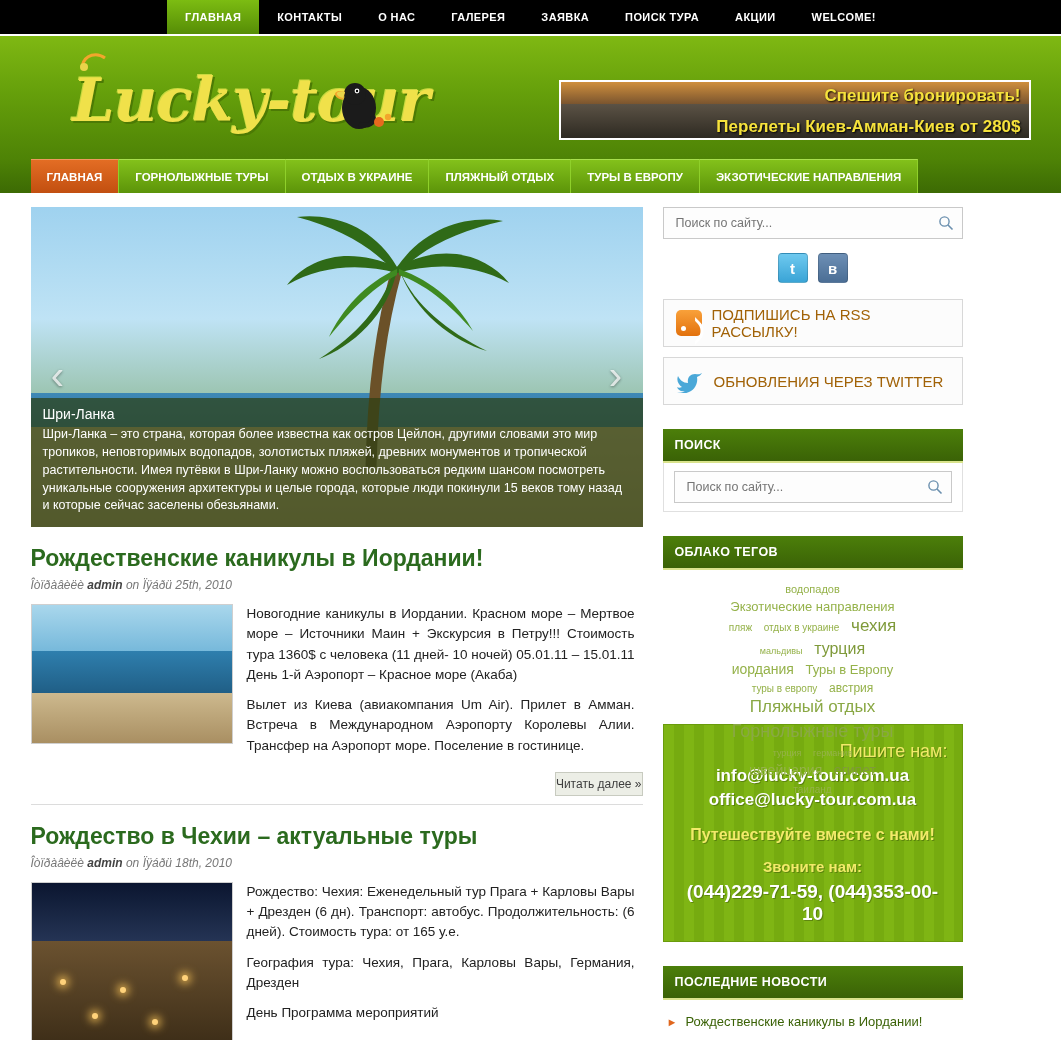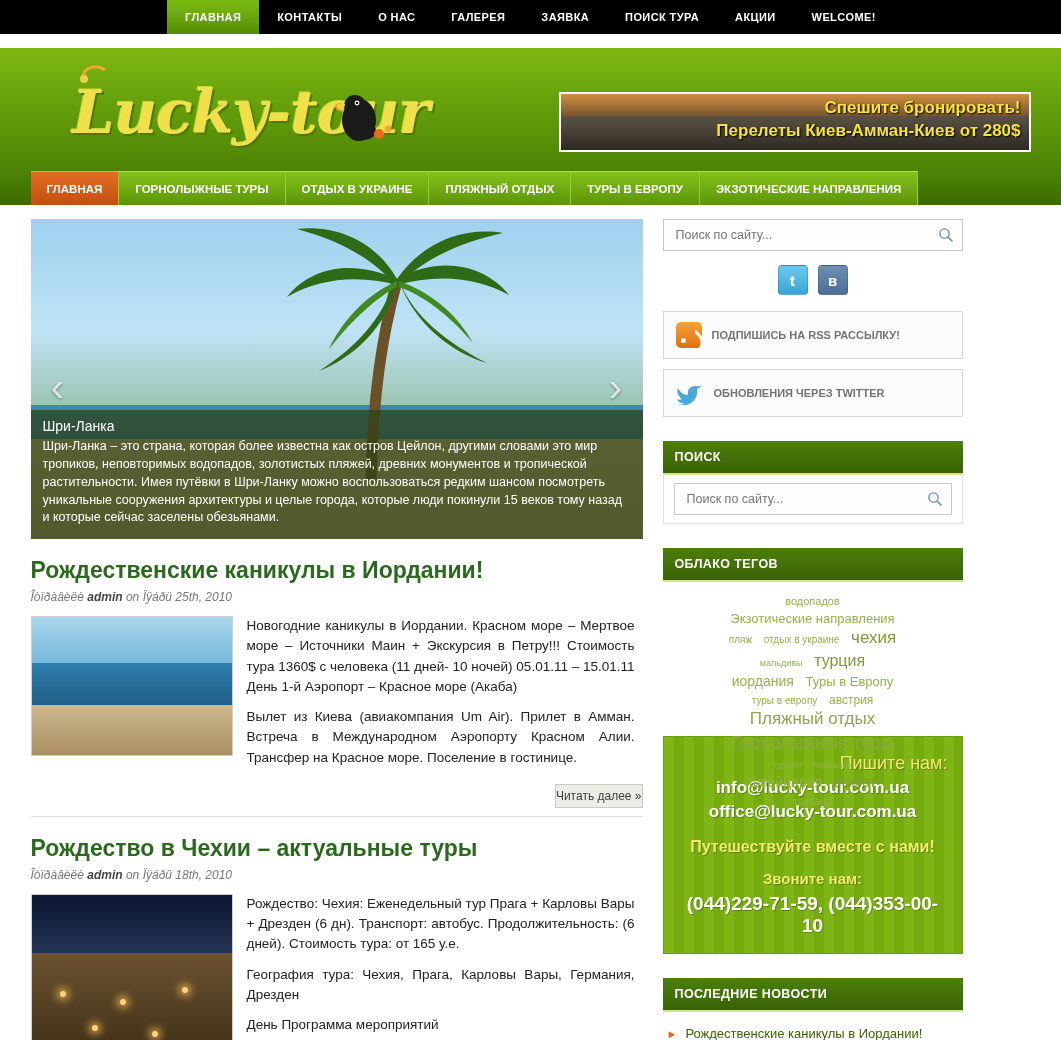--- a/index.html
+++ b/index.html
@@ -41,21 +41,21 @@
   }
 
   
   .header {
     height: 123px;
     background: linear-gradient(#7fb813 0%, #66a00b 45%, #4e8306 100%);
     position: relative;
   }
   .header-inner {
     width: 1000px;
-    margin: 14px auto;
+    margin: 2px auto;
     position: relative;
     height: 100%;
   }
   .logo {
     position: absolute;
     left: 42px;
     top: 12px;
     width: 400px;
     height: 100px;
   }
@@ -99,21 +99,21 @@
   }
   .banner-l1, .banner-l2 {
     position: absolute;
     right: 8px;
     color: #f6e23c;
     font-weight: bold;
     text-shadow: 1px 1px 2px #000;
     white-space: nowrap;
   }
   .banner-l1 { top: 4px; font-size: 17px; }
-  .banner-l2 { top: 27px; font-size: 17px; }
+  .banner-l2 { top: 35px; font-size: 17px; }
 
   
   .mainmenu-wrap {
     background: linear-gradient(#4e8306, #3c6a04);
     height: 34px;
   }
   .mainmenu {
     width: 1000px;
     margin: 0 auto;
     display: flex;
@@ -295,23 +295,23 @@
     background: #fcfcfc;
     height: 48px;
     display: flex;
     align-items: center;
     gap: 10px;
     padding: 0 12px;
     margin-bottom: 10px;
     cursor: pointer;
   }
   .promo-row .label {
-    font-size: 11px;
-    font-weight: bold;
-    color: #737373;
+    font-size: 15px;
+    font-weight: normal;
+    color: #a16207;
     text-transform: uppercase;
   }
   .rss-ico {
     width: 26px; height: 26px; border-radius: 5px;
     background: linear-gradient(#f9a13a, #e2710d);
     position: relative; flex: 0 0 26px;
   }
   .rss-ico::after {
     content: "";
     position: absolute; left: 5px; bottom: 5px;
@@ -516,21 +516,21 @@
         <span>Ïÿáðü 25th, 2010</span>
       </div>
       <div class="post-body">
         <div class="thumb beach">
           <div class="s1"></div>
             <div class="s2"></div>
             <div class="s3"></div>
         </div>
         <div class="post-text">
           <p>Новогодние каникулы в Иордании. Красном море – Мертвое море – Источники Маин + Экскурсия в Петру!!! Стоимость тура 1360$ с человека (11 дней- 10 ночей) 05.01.11 – 15.01.11 День 1-й Аэропорт – Красное море (Акаба)</p>
-          <p>Вылет из Киева (авиакомпания Um Air). Прилет в Амман. Встреча в Международном Аэропорту Красном Алии. Трансфер на Красное море. Поселение в гостинице.</p>
+          <p>Вылет из Киева (авиакомпания Um Air). Прилет в Амман. Встреча в Международном Аэропорту Королевы Алии. Трансфер на Аэропорт море. Поселение в гостинице.</p>
         </div>
       </div>
       <div class="readmore-row">
         <div class="readmore">Читать далее »</div>
       </div>
     </div>
 
     <div class="post">
       <h2>Рождество в Чехии – актуальные туры</h2>
       <div class="meta">

